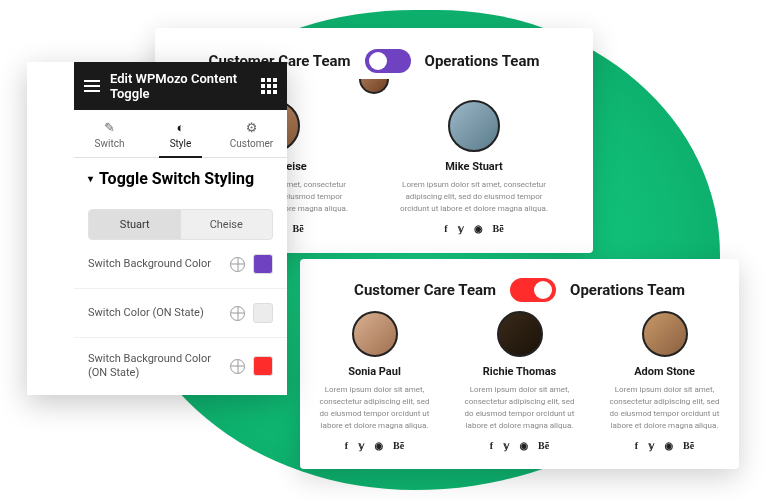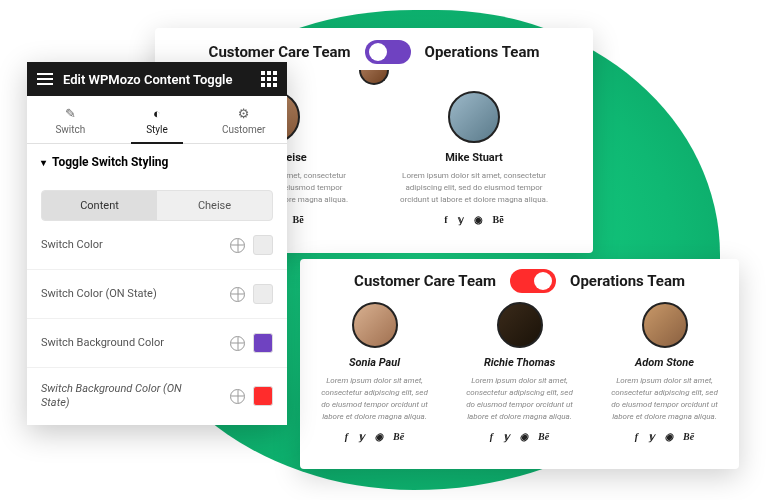--- a/index.html
+++ b/index.html
@@ -1,64 +1,64 @@
 <!DOCTYPE html>
 <html><head>
 <meta charset="utf-8">
 <style>
 * { box-sizing: border-box; margin: 0; padding: 0; }
 body { font-family: -apple-system, BlinkMacSystemFont, "Segoe UI", Roboto, sans-serif; width: 767px; height: 500px; position: relative; background: #fff; overflow: hidden; }
 .blob { position: absolute; width: 600px; height: 480px; left: 120px; top: 10px; background: radial-gradient(ellipse at center, #18d888 0%, #0fb873 60%, #0a9a5f 100%); border-radius: 50% 48% 52% 50% / 48% 52% 48% 52%; z-index: 0; }
 .preview { position: absolute; background: #fff; box-shadow: 0 8px 28px rgba(0,0,0,0.18); z-index: 1; }
 .preview-top { left: 155px; top: 28px; width: 438px; height: 225px; padding: 12px 18px; border-radius: 4px; }
-.toggle-header { display: flex; align-items: center; justify-content: center; gap: 14px; margin-bottom: 6px; }
+.toggle-header { display: flex; align-items: center; justify-content: center; gap: 14px; margin-bottom: 6px; margin-top: 9px; }
 .toggle-title { font-size: 15px; font-weight: 700; color: #1a1a1a; }
 .switch { width: 46px; height: 24px; border-radius: 12px; position: relative; }
 .switch-purple { background: #6f42c1; }
 .switch-red { background: #ff2c2c; }
 .switch-knob { position: absolute; width: 18px; height: 18px; background: #fff; border-radius: 50%; top: 3px; }
 .knob-left { left: 4px; }
 .knob-right { right: 4px; }
 .team-row { display: flex; justify-content: center; gap: 40px; }
-.team-row-3 { gap: 28px; font-style: italic; }
+.team-row-3 { gap: 28px; }
 .member { text-align: center; flex: 1; max-width: 160px; }
 .avatar { width: 52px; height: 52px; border-radius: 50%; background: linear-gradient(135deg,#b08968,#7d5838); border: 2px solid #222; margin: 6px auto 8px; }
 .avatar.a1 { background: linear-gradient(135deg,#d4a27a,#8a5a3a); }
 .avatar.a2 { background: linear-gradient(135deg,#9cb8c8,#5a7a8a); }
 .avatar.a3 { background: linear-gradient(135deg,#d8b090,#a07050); }
 .avatar.a4 { background: linear-gradient(135deg,#3a2a1a,#1a1208); }
 .avatar.a5 { background: linear-gradient(135deg,#c89868,#8a6040); }
 .member-name { font-size: 11px; font-weight: 700; color: #1a1a1a; margin-bottom: 6px; }
 .member-desc { font-size: 8px; line-height: 1.5; color: #888; margin-bottom: 8px; }
 .socials { display: flex; gap: 10px; justify-content: center; font-size: 10px; color: #222; }
 .preview-top .avatar-row { display:flex; justify-content:center; gap:80px; }
 .preview-top .avatar-cut { width:30px; height:15px; border-radius:0 0 30px 30px; margin:0 auto; background:linear-gradient(135deg,#a07050,#704020); border:2px solid #222; border-top:none; }
 .preview-bottom { left: 300px; top: 259px; width: 439px; height: 210px; padding: 10px 16px; border-radius: 4px; z-index:2; }
 .preview-bottom .avatar { width: 46px; height: 46px; margin-top:3px; }
 .preview-bottom .member { max-width: 130px; }
-.editor { position: absolute; left: 27px; top: 62px; width: 260px; background: #fff; box-shadow: 0 8px 28px rgba(0,0,0,0.22); z-index: 3; border-radius: 0; }
+.editor { position: absolute; left: 27px; top: 62px; width: 260px; background: #fff; box-shadow: 0 8px 28px rgba(0,0,0,0.22); z-index: 3; border-radius: 0; padding-left: 47px; }
 .editor-header { background: #1a1a1a; color: #fff; display: flex; align-items: center; padding: 9px 10px; gap: 10px; }
 .ham { display:flex; flex-direction:column; gap:3px; }
 .ham span { width:16px; height:2px; background:#fff; }
 .editor-title { font-size: 13px; font-weight: 600; flex: 1; }
 .apps { display:grid; grid-template-columns:repeat(3,4px); grid-template-rows:repeat(3,4px); gap:2px; }
 .apps span { background:#fff; }
 .editor-tabs { display: flex; border-bottom: 1px solid #e0e0e0; }
 .etab { flex: 1; text-align: center; padding: 10px 4px 8px; font-size: 10px; color: #666; cursor: pointer; position:relative; }
 .etab.active { color: #1a1a1a; }
 .etab.active::after { content:""; position:absolute; bottom:-1px; left:20%; right:20%; height:2px; background:#1a1a1a; }
 .etab-icon { font-size: 13px; display:block; margin-bottom:3px; }
 .section { padding: 11px 14px; }
-.section-title { font-size: 12px; font-weight: 700; display:flex; align-items:center; gap:6px; }
+.section-title { font-size: 16px; font-weight: 700; display:flex; align-items:center; gap:6px; }
 .section-title::before { content:"▾"; font-size:10px; }
 .state-tabs { display: flex; margin: 10px 14px 0; background: #efefef; border-radius: 4px; border:1px solid #e2e2e2; overflow:hidden; }
 .state-tab { flex: 1; text-align: center; padding: 8px; font-size: 11px; color: #555; cursor:pointer; }
 .state-tab.active { background: #dedede; color:#333; }
 .control { display: flex; align-items: center; justify-content: space-between; padding: 14px; border-bottom: 1px solid #f0f0f0; }
-.control:last-child{border-bottom:none;font-style:italic;}
+.control:last-child{border-bottom:none;}
 .control-label { font-size: 11px; color: #555; line-height:1.3; max-width:150px; }
 .control-actions { display: flex; align-items: center; gap: 8px; }
 .globe { width: 15px; height: 15px; border: 1.5px solid #999; border-radius: 50%; position: relative; }
 .globe::before { content:""; position:absolute; top:0; bottom:0; left:50%; width:1px; background:#999; transform:translateX(-50%); }
 .globe::after { content:""; position:absolute; left:0; right:0; top:50%; height:1px; background:#999; transform:translateY(-50%); }
 .swatch { width: 20px; height: 20px; border-radius: 3px; border: 1px solid #ddd; }
 .sw-empty { background: #ececec; }
 .sw-purple { background: #6f42c1; }
 .sw-red { background: #ff2c2c; }
 .social-ico { font-weight:700; font-family: Georgia, serif; }
@@ -181,44 +181,37 @@
     </div>
     <div class="etab">
       <span class="etab-icon">⚙</span>
       <span>Customer</span>
     </div>
   </div>
   <div class="section">
     <div class="section-title">Toggle Switch Styling</div>
   </div>
   <div class="state-tabs">
-    <div class="state-tab active">Content</div>
+    <div class="state-tab active">Stuart</div>
     <div class="state-tab">Cheise</div>
   </div>
   <div class="control">
-    <span class="control-label">Switch Color</span>
+    <span class="control-label">Switch Background Color</span>
     <div class="control-actions">
       <div class="globe"></div>
-      <div class="swatch sw-empty"></div>
+      <div class="swatch sw-purple"></div>
     </div>
   </div>
   <div class="control">
     <span class="control-label">Switch Color (ON State)</span>
     <div class="control-actions">
       <div class="globe"></div>
       <div class="swatch sw-empty"></div>
     </div>
   </div>
   <div class="control">
-    <span class="control-label">Switch Background Color</span>
-    <div class="control-actions">
-      <div class="globe"></div>
-      <div class="swatch sw-purple"></div>
-    </div>
-  </div>
-  <div class="control">
     <span class="control-label">Switch Background Color (ON State)</span>
     <div class="control-actions">
       <div class="globe"></div>
       <div class="swatch sw-red"></div>
     </div>
   </div>
 </div>
 
 </body></html>

